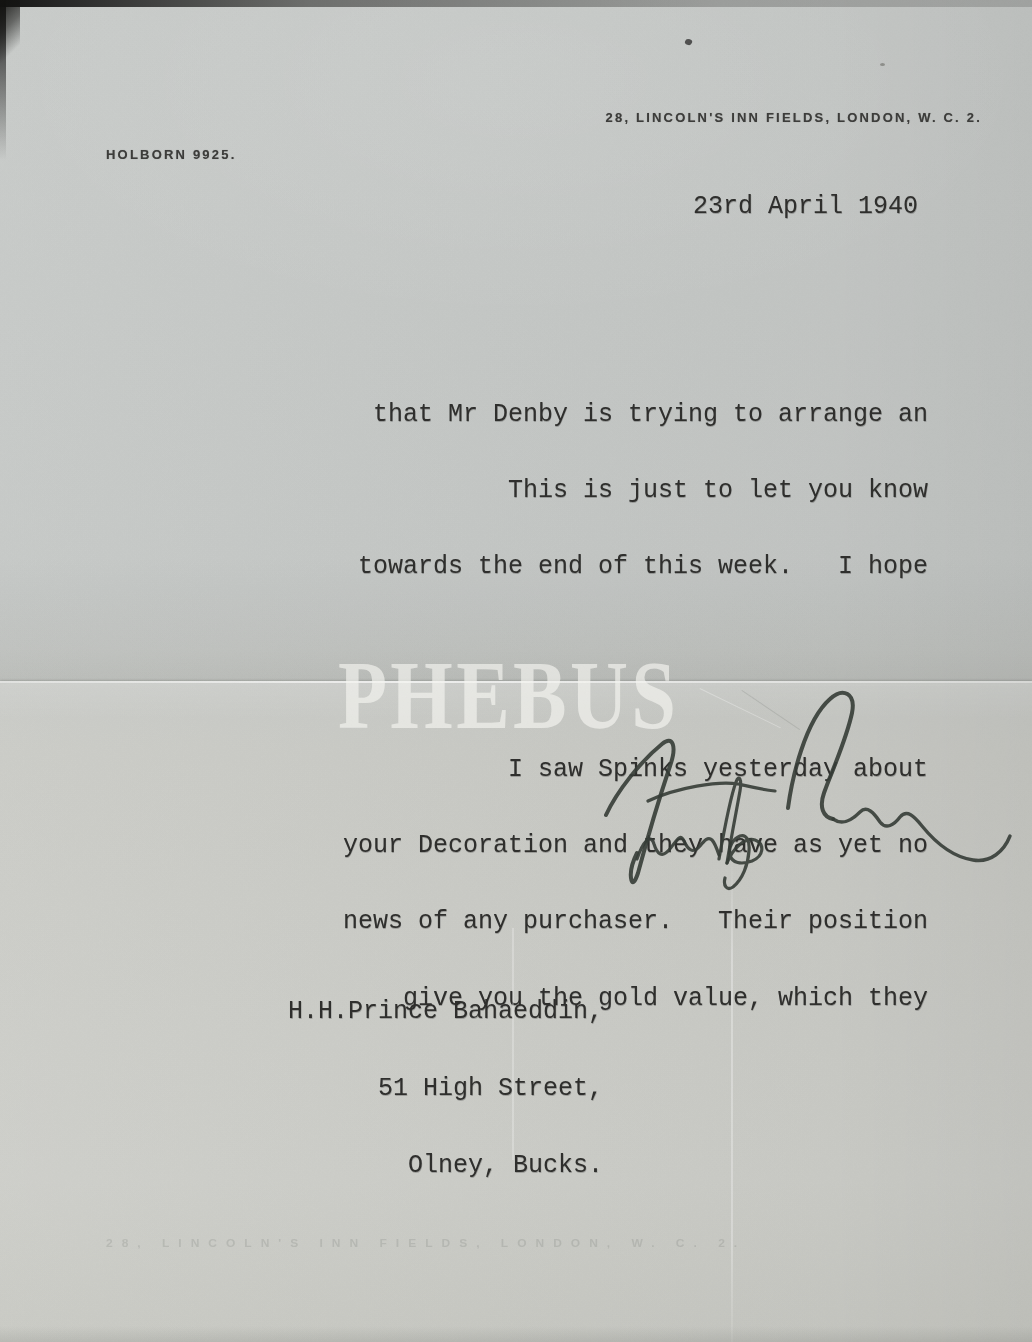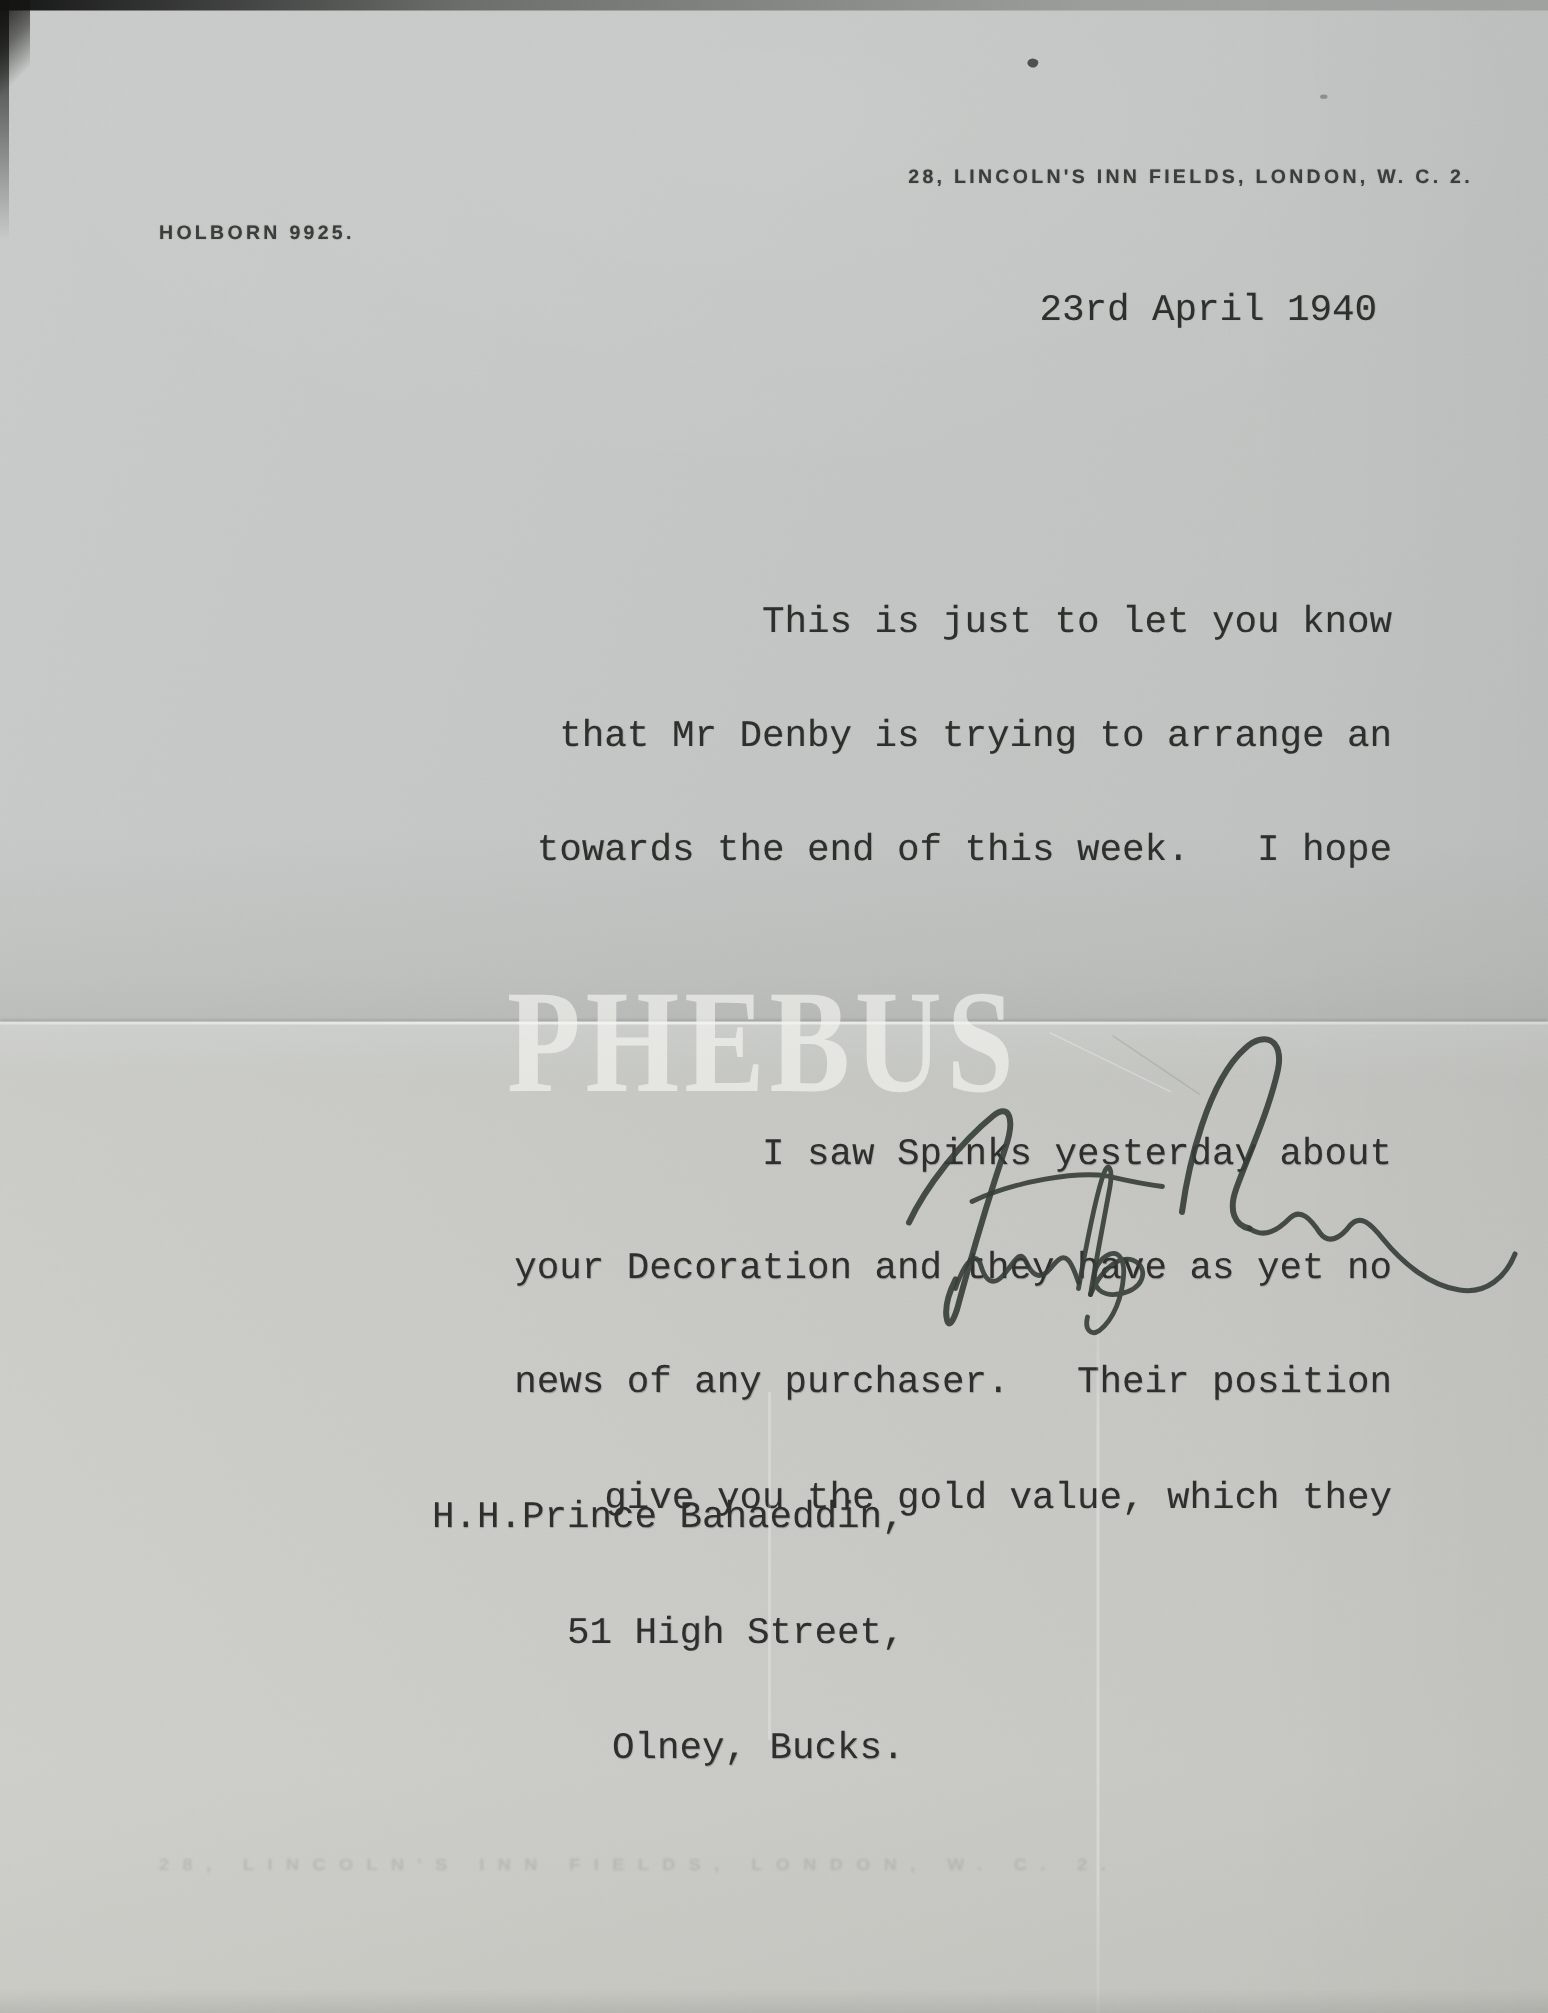--- a/index.html
+++ b/index.html
@@ -94,22 +94,22 @@
   <div class="abs scratch1"></div>
   <div class="abs scratch2"></div>
 
   <div class="abs lh lh-left">HOLBORN 9925.</div>
   <div class="abs lh lh-right">28, LINCOLN'S INN FIELDS, LONDON, W. C. 2.</div>
 
   <div class="abs tw date-line">23rd April 1940</div>
 
   <div class="abs tw body-block">
     <div class="para1">
+      <div class="line">that Mr Denby is trying to arrange an</div>
       <div class="line">          This is just to let you know</div>
-      <div class="line">that Mr Denby is trying to arrange an</div>
       <div class="line">towards the end of this week.   I hope</div>
     </div>
     <div class="para2">
       <div class="line">          I saw Spinks yesterday about</div>
       <div class="line">your Decoration and they have as yet no</div>
       <div class="line">news of any purchaser.   Their position</div>
       <div class="line">give you the gold value, which they</div>
       
       
       

